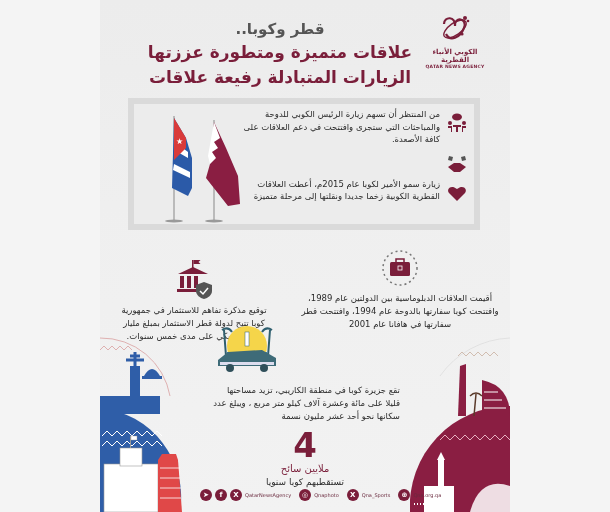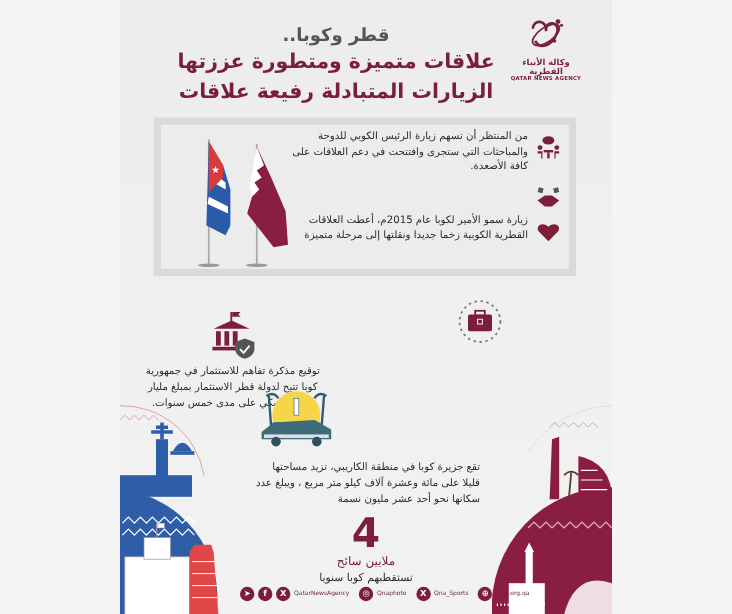--- a/index.html
+++ b/index.html
@@ -56,21 +56,21 @@
 <div class="poster">
 
   <div class="logo">
     <svg width="34" height="34" viewBox="0 0 34 34">
       <path d="M6 12 C 6 4, 18 4, 17 14 C 16 4, 30 6, 26 16 C 22 26, 12 30, 8 22" fill="none" stroke="#7a1e3a" stroke-width="2.2"></path>
       <ellipse cx="17" cy="17" rx="13" ry="6" transform="rotate(-35 17 17)" fill="none" stroke="#7a1e3a" stroke-width="1.4"></ellipse>
       <circle cx="27" cy="6" r="2" fill="#7a1e3a"></circle>
       <circle cx="30" cy="9" r="1.3" fill="#7a1e3a"></circle>
       <circle cx="24" cy="22" r="1.6" fill="#7a1e3a"></circle>
     </svg>
-    <div class="ar rtl">وكالة الأنباء القطرية</div>
+    <div class="ar rtl">الكوبي الأنباء القطرية</div>
     <div class="en">QATAR NEWS AGENCY</div>
   </div>
 
   <div class="titles rtl">
     <div class="t1">قطر وكوبا..</div>
     <div class="t2">علاقات متميزة ومتطورة عززتها</div>
     <div class="t2">الزيارات المتبادلة رفيعة علاقات</div>
   </div>
 
   <div class="box">
@@ -140,20 +140,21 @@
 
   <div class="col col-right">
     <div class="icon-box">
       <svg width="40" height="40" viewBox="0 0 40 40">
         <circle cx="20" cy="20" r="17" fill="none" stroke="#777" stroke-width="1.5" stroke-dasharray="2 3"></circle>
         <rect x="10" y="14" width="20" height="14" rx="1.5" fill="#7a1e3a"></rect>
         <rect x="16" y="11" width="8" height="4" fill="none" stroke="#7a1e3a" stroke-width="1.5"></rect>
         <rect x="18" y="18" width="4" height="4" fill="none" stroke="#fff" stroke-width="0.8"></rect>
       </svg>
     </div>
+    <div class="tx">أقيمت العلاقات الدبلوماسية بين الدولتين عام 1989، وافتتحت كوبا سفارتها بالدوحة عام 1994، وافتتحت قطر سفارتها في هافانا عام 2001</div>
   </div>
 
   <div class="center">
     <svg width="74" height="54" viewBox="0 0 74 54">
       <circle cx="37" cy="24" r="20" fill="#f5d54a"></circle>
       <rect x="17" y="30" width="40" height="8" fill="#4a8aa8"></rect>
       <path d="M12 8 q 6 -4 10 2 M14 8 l 2 26" stroke="#2f5f6f" stroke-width="2" fill="none"></path>
       <path d="M62 8 q -6 -4 -10 2 M60 8 l -2 26" stroke="#2f5f6f" stroke-width="2" fill="none"></path>
       <rect x="35" y="10" width="4" height="14" fill="#fff" stroke="#2f5f6f" stroke-width="0.5"></rect>
       <path d="M8 38 L 18 30 L 52 28 L 66 36 L 66 44 L 8 44 Z" fill="#3e6b78"></path>

